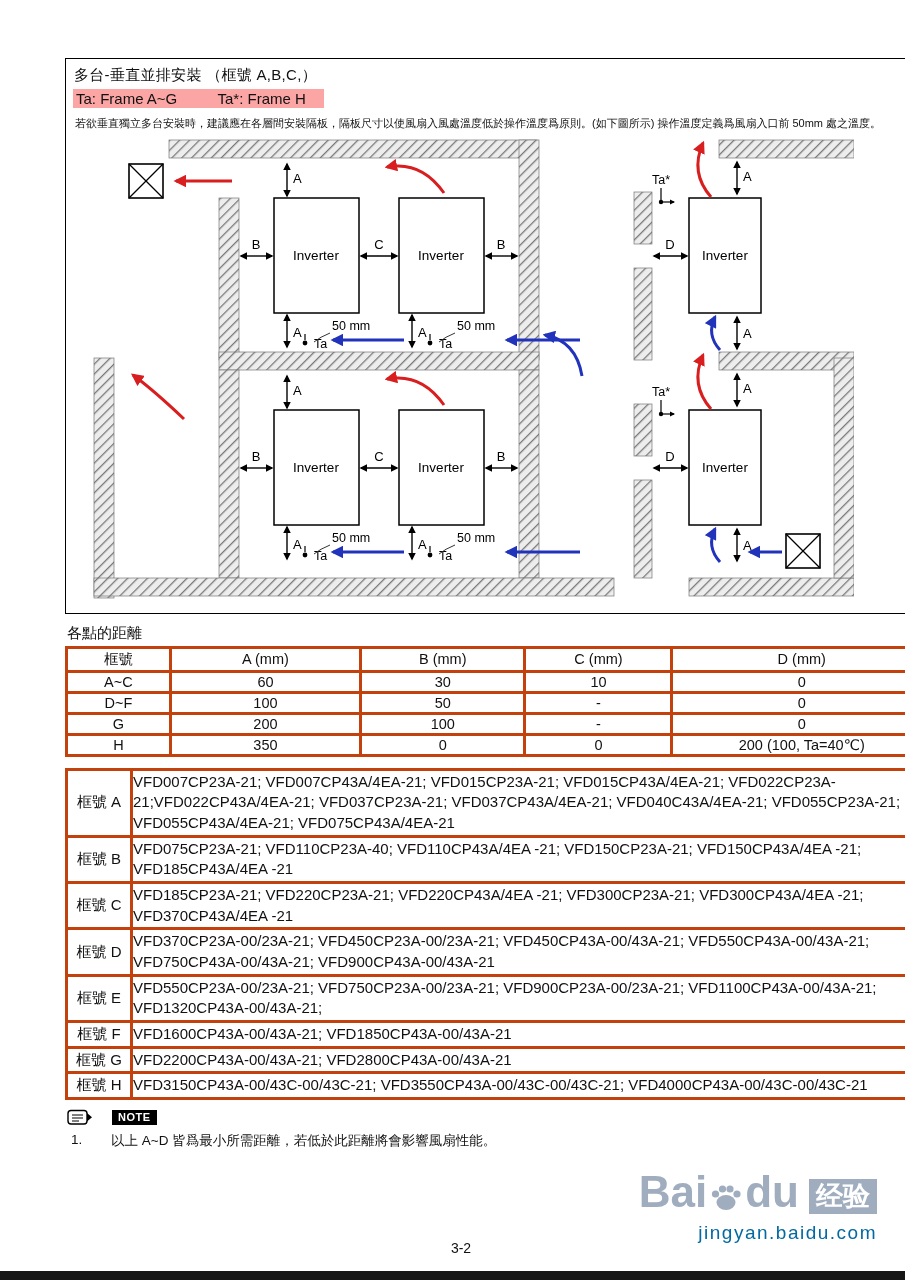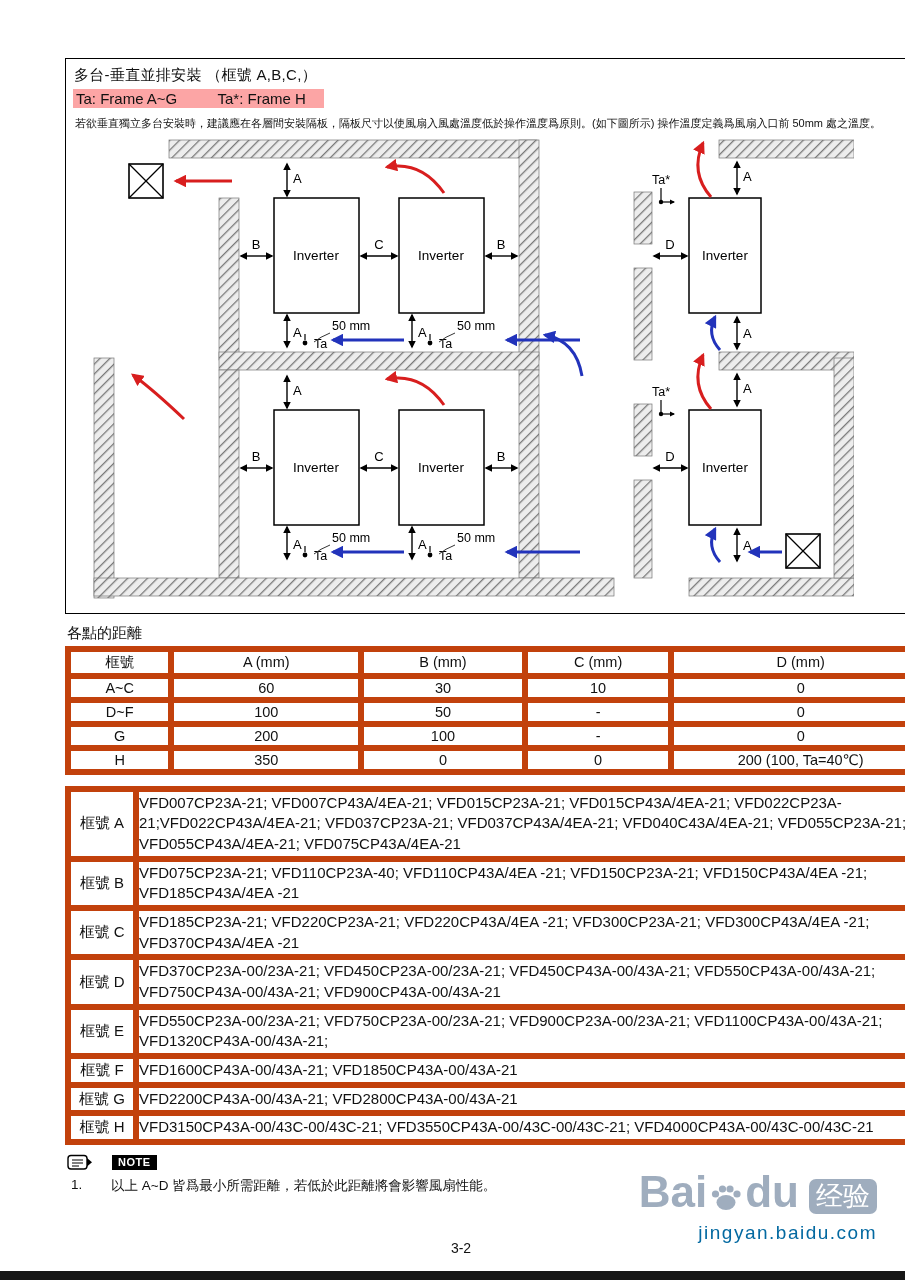--- a/index.html
+++ b/index.html
@@ -31,37 +31,37 @@
   .taM line {stroke:#000; stroke-width:1.2;}
   .taM text {font-size:12.5px;}
   .ptr line {stroke:#000; stroke-width:1.2;}
   .ptr circle {fill:#000;}
   .ptr text {font-size:12.5px;}
   .mm text {font-size:12.5px;}
   .mm path {stroke:#333; stroke-width:1; fill:none;}
 
   .dist-title {font-size:15px; margin:10px 2px 3px 2px;}
   table {border-collapse:collapse; width:100%;}
-  th,td {border:6px solid #c2410c;}
+  th,td {border:3px solid #c2410c;}
   .dist th {font-weight:normal; font-size:14.5px; padding:1px 4px; text-align:center;}
   .dist td {font-size:14.5px; padding:1px 4px; text-align:center;}
   .frame {margin-top:11px;}
   .frame td {font-size:15px; padding:1px 0; line-height:1.38; vertical-align:middle;}
   .frame .flabel {width:62px; text-align:center; white-space:nowrap;}
 
   .note-head {margin:9px 0 0 2px; display:flex; align-items:center; gap:19px;}
   .note-badge {background:#000; color:#fff; font-size:11px; font-weight:bold; padding:1px 6px 2px; letter-spacing:0.5px;}
   .note-line {display:flex; font-size:13.5px; margin:6px 0 0 6px;}
   .note-line .num {width:40px;}
 
   .page-num {position:absolute; left:65px; width:792px; bottom:24px; text-align:center; font-size:14px;}
 
   .watermark {position:absolute; right:28px; bottom:36px; text-align:right;}
   .wm-brand {display:flex; align-items:flex-end; justify-content:space-between; color:#9fadbe; font-size:44px; font-weight:bold; line-height:1; gap:2px;margin-left:40px;}
-  .wm-badge {display:inline-block; background:#9fadbe; color:#fff; font-size:27px; font-weight:normal; padding:4px 7px; border-radius:7px; margin-left:8px; line-height:1;}
+  .wm-badge {display:inline-block; background:#9fadbe; color:#fff; font-size:27px; font-weight:bold; padding:4px 7px; border-radius:0; margin-left:8px; line-height:1;}
   .wm-url {color:#0369a1; font-size:19px; letter-spacing:1.5px; margin-top:8px;}
   .bottom-bar {position:absolute; left:0; bottom:0; width:100%; height:9px; background:#161616;}
 </style>
 </head>
 <body>
 
 <div class="content">
 
   <div class="top-box">
     <div class="sec-title">多台-垂直並排安裝 （框號 A,B,C,）</div>

